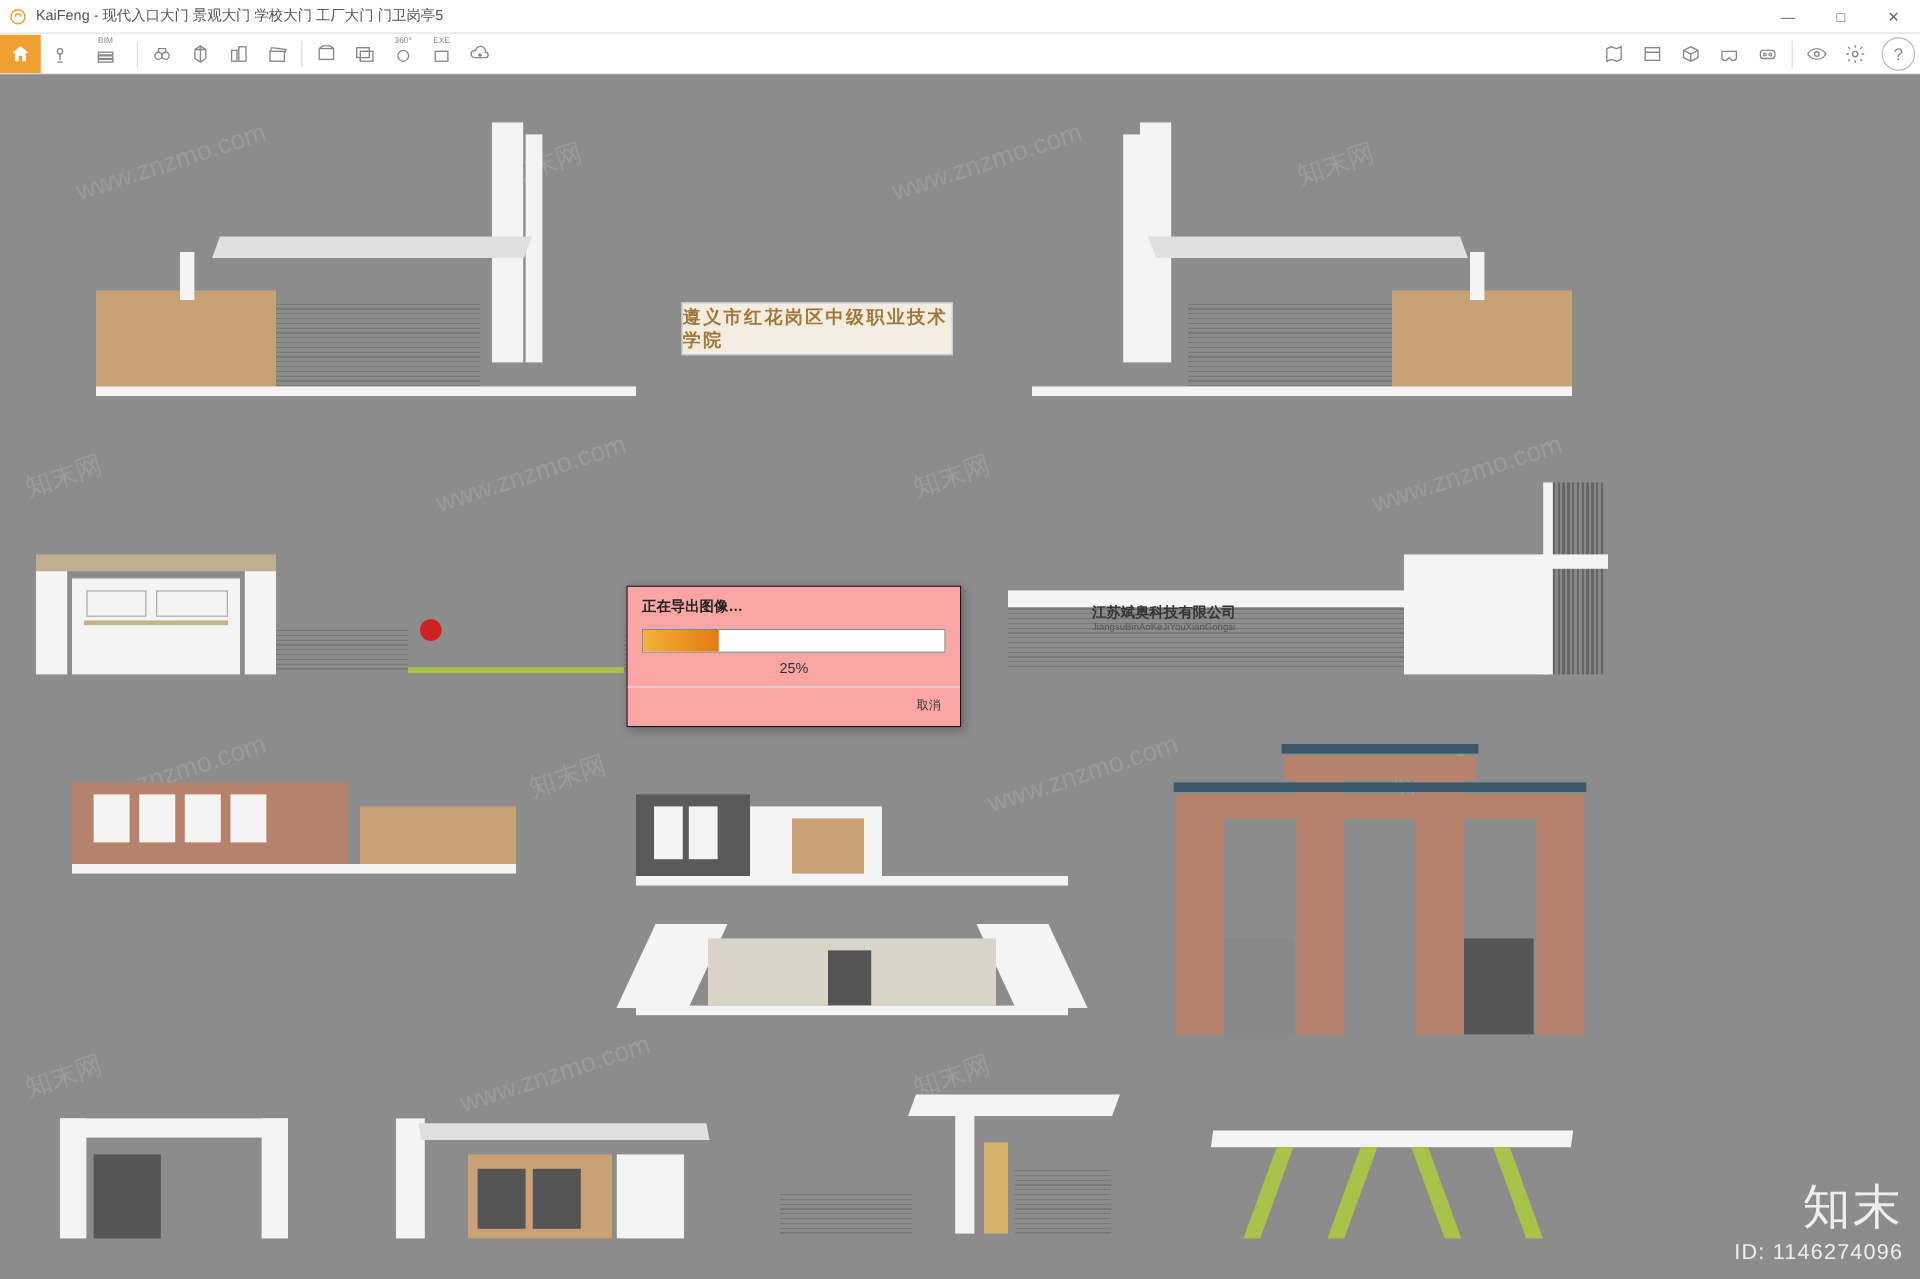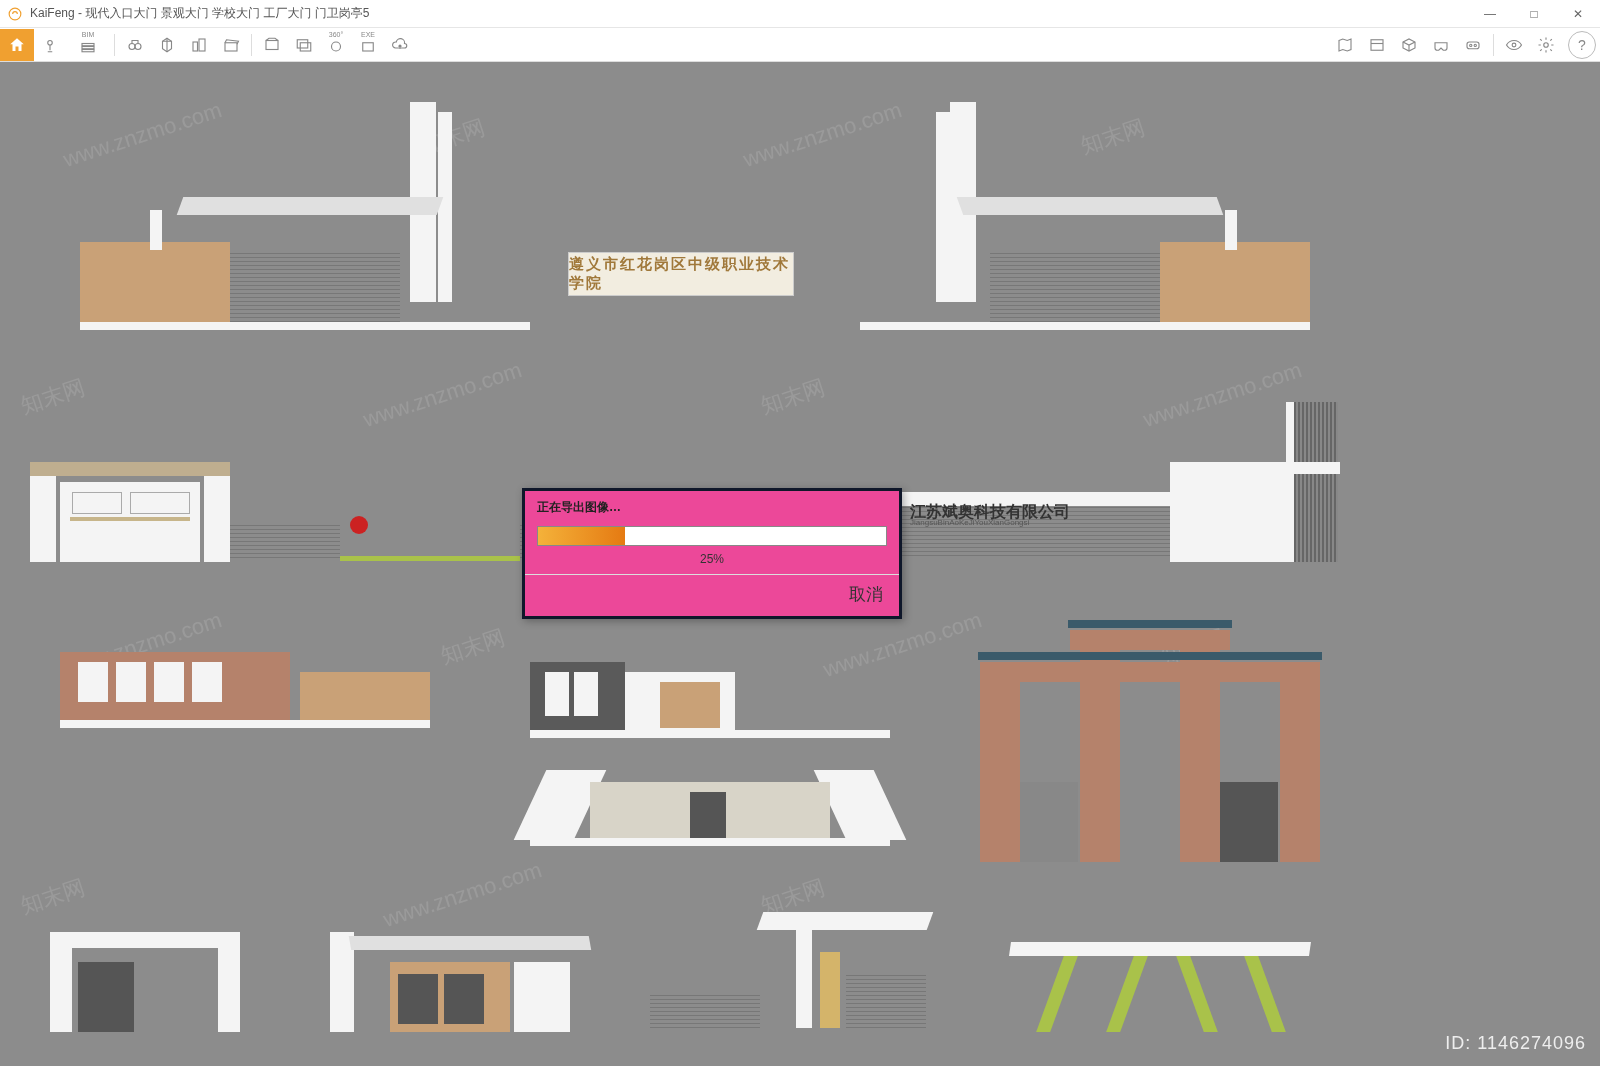--- a/index.html
+++ b/index.html
@@ -43,27 +43,27 @@
   .block.green { background: #a9c24a; }
   .block.outline { background: transparent; border: 1px solid #aaa; }
   .hatch { position:absolute; background: repeating-linear-gradient(0deg,#777 0,#777 1px,transparent 1px,transparent 4px); }
   .canopy { position:absolute; background:#e0e0e0; transform: skewX(-20deg); }
   .sign-plate { position:absolute; background:#f2ede0; border:1px solid #ccc; display:flex;align-items:center;justify-content:center; }
   .sign-text { font-size:18px; color:#a0783a; font-weight:bold; letter-spacing:2px; }
   .sign-text.sm { font-size:11px; letter-spacing:1px; }
   .sign-text.red { color:#b52a2a; }
 
   
-  .dialog { position: absolute; left: 522px; top: 488px; width: 380px; background: #ec4899; border: 3px solid #0f172a; box-shadow: 2px 2px 8px rgba(0,0,0,0.3); }
+  .dialog { position: absolute; left: 522px; top: 488px; width: 279px; background: #fca5a5; border: 1px solid #0f172a; box-shadow: 2px 2px 8px rgba(0,0,0,0.3); }
   .dialog-title { padding: 8px 12px 6px; font-size: 12px; color: #222; font-weight: bold; }
   .progress-outer { margin: 4px 12px 6px; height: 20px; border: 1px solid #888; background: #fff; position: relative; }
   .progress-inner { height: 100%; background: linear-gradient(90deg,#f4b23a,#e57a12); }
   .progress-pct { text-align: center; font-size: 12px; color: #333; margin-bottom: 8px; }
   .dialog-btnrow { border-top: 1px solid #ddd; display: flex; justify-content: flex-end; padding: 8px 16px 10px; }
-  .dialog-btn { font-size: 17px; color: #333; cursor: pointer; }
+  .dialog-btn { font-size: 10px; color: #333; cursor: pointer; }
 
   
   .watermark { position: absolute; right: 14px; bottom: 12px; text-align: right; color: rgba(255,255,255,0.85); }
   .watermark .brand { font-size: 40px; font-weight: 300; letter-spacing: 2px; }
   .watermark .idline { font-size: 18px; letter-spacing: 1px; }
 
   
   .wm-pattern { position:absolute; inset:0; pointer-events:none; opacity:0.12; }
   .wm-text { position:absolute; color:#fff; font-size:22px; transform:rotate(-18deg); white-space:nowrap; }
 </style>
@@ -282,21 +282,21 @@
     <div class="block green" style="left:110px;top:64px;width:180px;height:5px"></div>
   </div>
 
   <div class="model" style="left:840px;top:340px;width:500px;height:190px">
     <div class="block white" style="left:0;top:90px;width:330px;height:14px"></div>
     <div class="hatch" style="left:0;top:104px;width:330px;height:50px"></div>
     <div class="block white" style="left:330px;top:70px;width:120px;height:90px"></div>
     <div class="block glass" style="left:452px;top:0;width:46px;height:160px"></div>
     <div class="block white" style="left:446px;top:0;width:8px;height:160px"></div>
     <div class="block white" style="left:330px;top:60px;width:170px;height:12px"></div>
-    <div style="position:absolute;left:70px;top:100px;font-size:16px;color:#333;font-weight:bold">江苏斌奥科技有限公司</div>
+    <div style="position:absolute;left:70px;top:100px;font-size:12px;color:#333;font-weight:bold">江苏斌奥科技有限公司</div>
     <div style="position:absolute;left:70px;top:116px;font-size:8px;color:#555">JiangsuBinAoKeJiYouXianGongsi</div>
   </div>
 
   <div class="model" style="left:60px;top:580px;width:370px;height:110px">
     <div class="block brick" style="left:0;top:10px;width:230px;height:70px"></div>
     <div class="block white" style="left:18px;top:20px;width:30px;height:40px"></div>
     <div class="block white" style="left:56px;top:20px;width:30px;height:40px"></div>
     <div class="block white" style="left:94px;top:20px;width:30px;height:40px"></div>
     <div class="block white" style="left:132px;top:20px;width:30px;height:40px"></div>
     <div class="block wood" style="left:240px;top:30px;width:130px;height:50px"></div>
@@ -358,20 +358,21 @@
 
   <div class="model" style="left:1010px;top:880px;width:300px;height:100px">
     <div class="block white" style="left:0;top:0;width:300px;height:14px;transform:skewX(-8deg)"></div>
     <div class="block green" style="left:40px;top:14px;width:14px;height:76px;transform:skewX(-20deg)"></div>
     <div class="block green" style="left:110px;top:14px;width:14px;height:76px;transform:skewX(-20deg)"></div>
     <div class="block green" style="left:180px;top:14px;width:14px;height:76px;transform:skewX(20deg)"></div>
     <div class="block green" style="left:248px;top:14px;width:14px;height:76px;transform:skewX(20deg)"></div>
   </div>
 
   <div class="watermark">
+    <div class="brand">知末</div>
     <div class="idline">ID: 1146274096</div>
   </div>
 </div>
 
 <div class="dialog">
   <div class="dialog-title">正在导出图像…</div>
   <div class="progress-outer">
     <div class="progress-inner" style="width:25%"></div>
   </div>
   <div class="progress-pct">25%</div>

